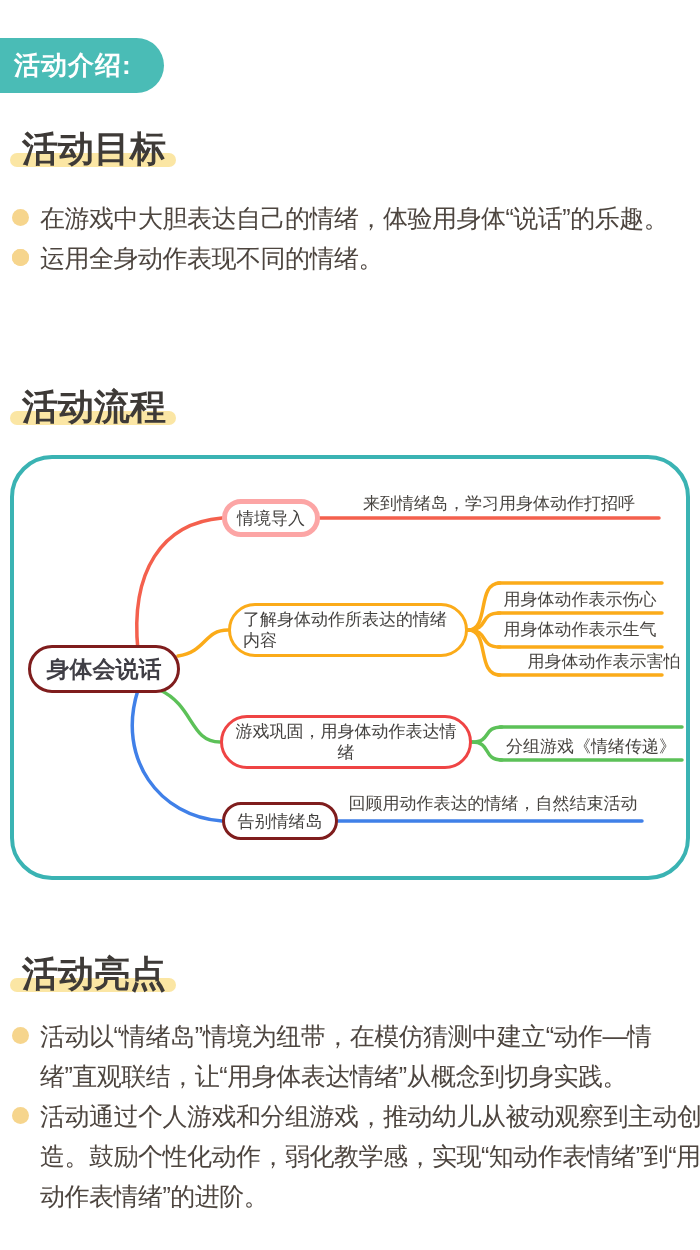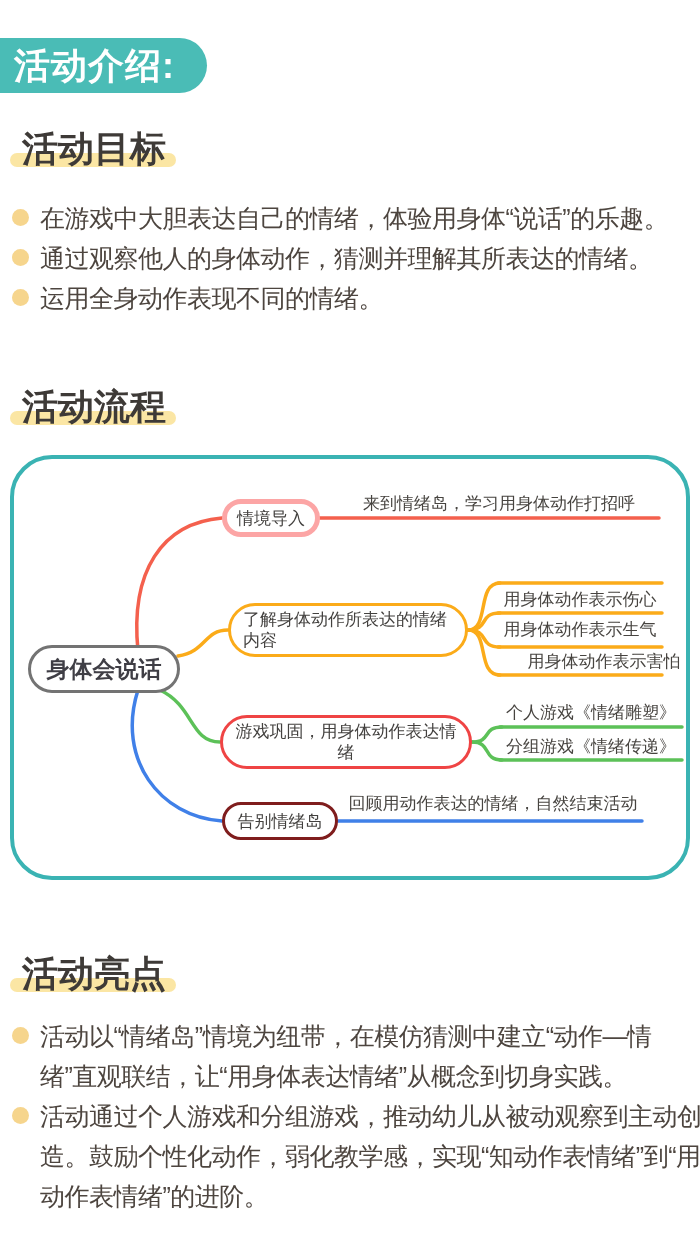--- a/index.html
+++ b/index.html
@@ -1,21 +1,21 @@
 <!DOCTYPE html>
 <html><head>
 <meta charset="utf-8">
 <style>
   html,body{margin:0;padding:0;background:#fff;}
   .page{position:relative;width:700px;height:1250px;background:#ffffff;overflow:hidden;
         font-family:"Liberation Sans",sans-serif;}
 
   
   .badge{position:absolute;left:0;top:38px;height:55px;line-height:55px;
-         background:#4abcb6;color:#fff;font-size:36px;font-weight:bold;
+         background:#4abcb6;color:#fff;font-size:26px;font-weight:bold;
          padding:0 32px 0 14px;border-radius:0 28px 28px 0;letter-spacing:1px;}
 
   
   .sec-title{position:absolute;left:10px;display:inline-block;}
   .sec-title .hl{position:absolute;left:0;right:0;bottom:3px;height:14px;
                  background:#fbe6a4;border-radius:7px;}
   .sec-title h2{position:relative;margin:0;font-size:36px;line-height:42px;
                 padding:0 10px 0 12px;color:#3e3a37;font-weight:bold;}
 
   
@@ -25,21 +25,21 @@
   .blist .dot{position:absolute;left:0;top:11px;width:17px;height:17px;
               border-radius:50%;background:#f6d58d;}
 
   
   .mindmap{position:absolute;left:10px;top:455px;width:680px;height:425px;
            box-sizing:border-box;border:4px solid #3ab3b3;border-radius:42px;background:#fff;}
   .mindmap svg{position:absolute;left:0;top:0;}
   .mm-node{position:absolute;box-sizing:border-box;background:#fff;display:flex;
            align-items:center;justify-content:center;text-align:center;
            color:#43413f;font-size:17px;line-height:21px;}
-  .mm-root{left:14px;top:186px;width:152px;height:48px;border:3px solid #737373;
+  .mm-root{left:14px;top:186px;width:152px;height:48px;border:3px solid #7f1d1d;
            border-radius:24px;font-size:23px;font-weight:600;color:#3f3e45;}
   .mm-n1{left:208px;top:40px;width:98px;height:38px;border:5px solid #fca5a5;border-radius:19px;}
   .mm-n2{left:214px;top:144px;width:240px;height:54px;border:3px solid #fbab19;
          border-radius:27px;justify-content:flex-start;text-align:left;padding:12px 12px;}
   .mm-n3{left:206px;top:256px;width:252px;height:54px;border:3px solid #ef4444;
          border-radius:27px;justify-content:flex-start;text-align:center;padding:4px 12px;}
   .mm-n4{left:208px;top:343px;width:116px;height:38px;border:3px solid #7f1d1d;border-radius:19px;}
   .mm-leaf{position:absolute;font-size:17px;line-height:22px;color:#474440;text-align:center;}
 
   
@@ -63,21 +63,20 @@
     <h2>活动目标</h2>
   </div>
 
   <ul class="blist" id="goals-list">
     <li>
       <span class="dot"></span>
       <span>在游戏中大胆表达自己的情绪，体验用身体“说话”的乐趣。</span>
     </li>
     <li>
       <span class="dot"></span>
-      <span>通过观察他人的身体动作，猜测并理解其所表达的情绪。</span>
     </li>
     <li>
       <span class="dot"></span>
       <span>运用全身动作表现不同的情绪。</span>
     </li>
   </ul>
 
   <div class="sec-title" id="flow-title">
     <span class="hl"></span>
     <h2>活动流程</h2>
@@ -117,21 +116,20 @@
 
     <div class="mm-node mm-n1">情境导入</div>
     <div class="mm-leaf" style="left:320px;top:34px;width:330px;">来到情绪岛，学习用身体动作打招呼</div>
 
     <div class="mm-node mm-n2">了解身体动作所表达的情绪内容</div>
     <div class="mm-leaf" style="left:484px;top:160px;width:164px;">用身体动作表示生气</div>
     <div class="mm-leaf" style="left:484px;top:130px;width:164px;">用身体动作表示伤心</div>
     <div class="mm-leaf" style="left:484px;top:192px;width:164px;margin-left:24px;">用身体动作表示害怕</div>
 
     <div class="mm-node mm-n3">游戏巩固，用身体动作表达情绪</div>
-    <div class="mm-leaf" style="left:486px;top:243px;width:182px;">个人游戏《情绪雕塑》</div>
     <div class="mm-leaf" style="left:486px;top:277px;width:182px;">分组游戏《情绪传递》</div>
 
     <div class="mm-node mm-n4">告别情绪岛</div>
     <div class="mm-leaf" style="left:328px;top:334px;width:302px;">回顾用动作表达的情绪，自然结束活动</div>
   </div>
 
   <div class="sec-title" id="hl-title">
     <span class="hl"></span>
     <h2>活动亮点</h2>
   </div>

